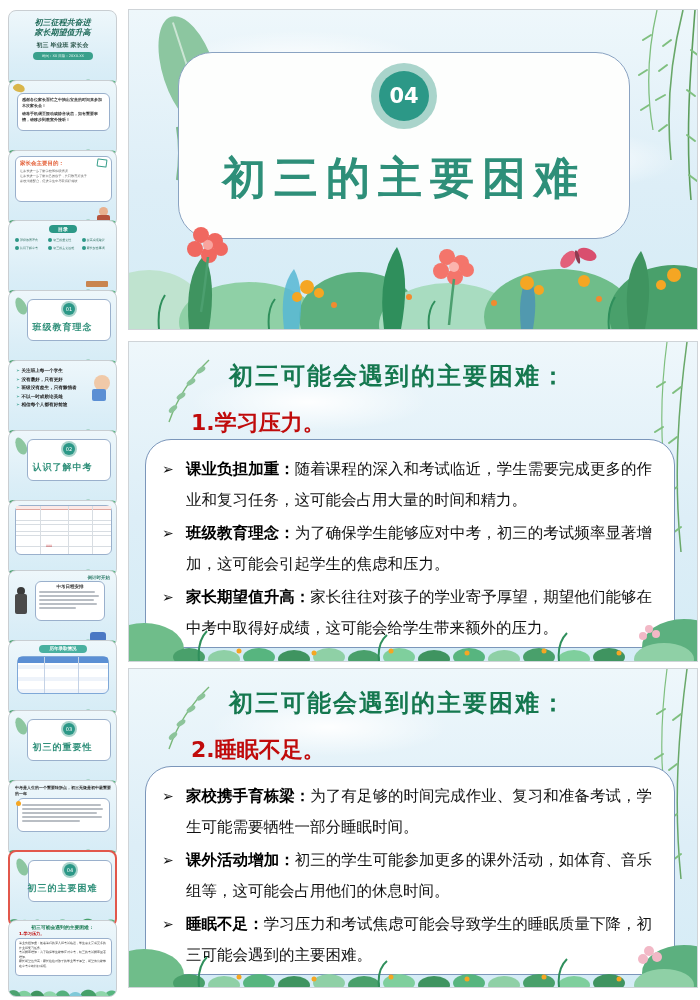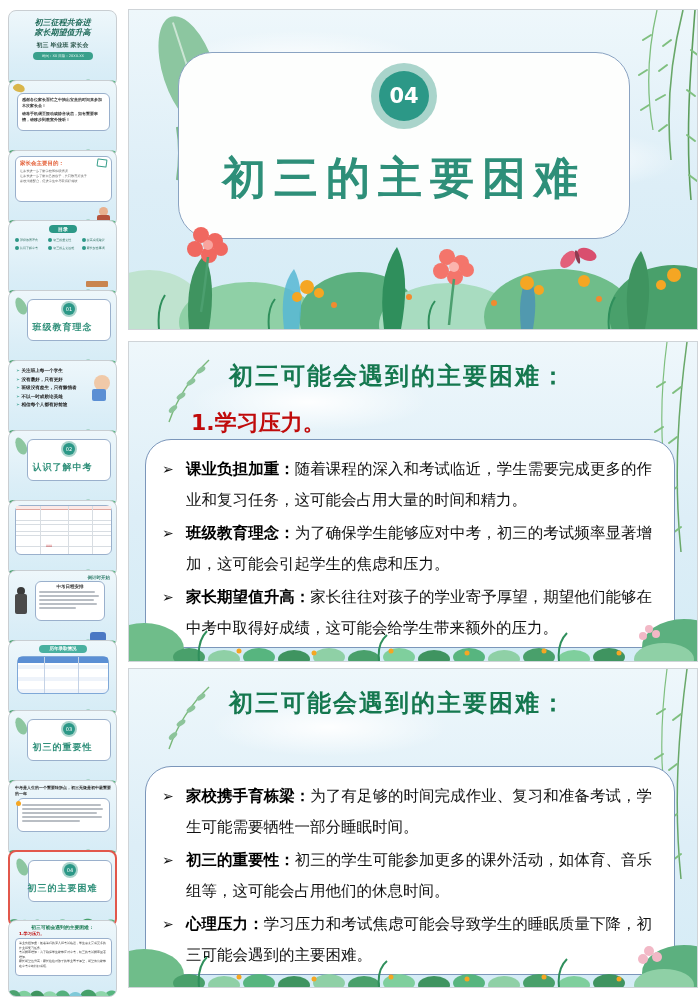--- a/index.html
+++ b/index.html
@@ -429,33 +429,34 @@
           <path d="M50 95 l-8 6"></path>
           <path d="M50 145 l-8 6"></path>
           <path d="M54 185 l-8 6"></path>
         <path d="M38 40 l-8 5"></path>
           <path d="M36 85 l-8 5"></path>
           <path d="M38 125 l-8 5"></path>
       </g>
     </svg>
 
     <div class="content-title">初三可能会遇到的主要困难：</div>
+    <div class="content-sub">2.睡眠不足。</div>
 
     <div class="content-card">
       <div class="bullet">
         <span class="mk">➢</span>
         <span class="tx"><b>家校携手育栋梁：</b><span>为了有足够的时间完成作业、复习和准备考试，学生可能需要牺牲一部分睡眠时间。</span></span>
       </div>
       <div class="bullet">
         <span class="mk">➢</span>
-        <span class="tx"><b>初三的重要性：</b><span>初三的学生可能参加更多的课外活动，如体育、音乐组等，这可能会占用他们的休息时间。</span></span>
-      </div>
-      <div class="bullet">
-        <span class="mk">➢</span>
-        <span class="tx"><b>心理压力：</b><span>学习压力和考试焦虑可能会导致学生的睡眠质量下降，初三可能会遇到的主要困难。</span></span>
+        <span class="tx"><b>课外活动增加：</b><span>初三的学生可能参加更多的课外活动，如体育、音乐组等，这可能会占用他们的休息时间。</span></span>
+      </div>
+      <div class="bullet">
+        <span class="mk">➢</span>
+        <span class="tx"><b>睡眠不足：</b><span>学习压力和考试焦虑可能会导致学生的睡眠质量下降，初三可能会遇到的主要困难。</span></span>
       </div>
     </div>
 
     <svg class="abs" style="left:0;bottom:0;" width="570" height="60" viewBox="0 0 570 60">
       <ellipse cx="15" cy="48" rx="40" ry="26" fill="#6fbd8a"></ellipse>
       <ellipse cx="555" cy="46" rx="42" ry="28" fill="#5cb07f"></ellipse>
       <ellipse cx="535" cy="58" rx="30" ry="16" fill="#8fd0a6"></ellipse>
       <g>
         <ellipse cx="60" cy="56" rx="16" ry="9" fill="#49a06b"></ellipse>
           <ellipse cx="95" cy="58" rx="16" ry="9" fill="#8fd0a6"></ellipse>

